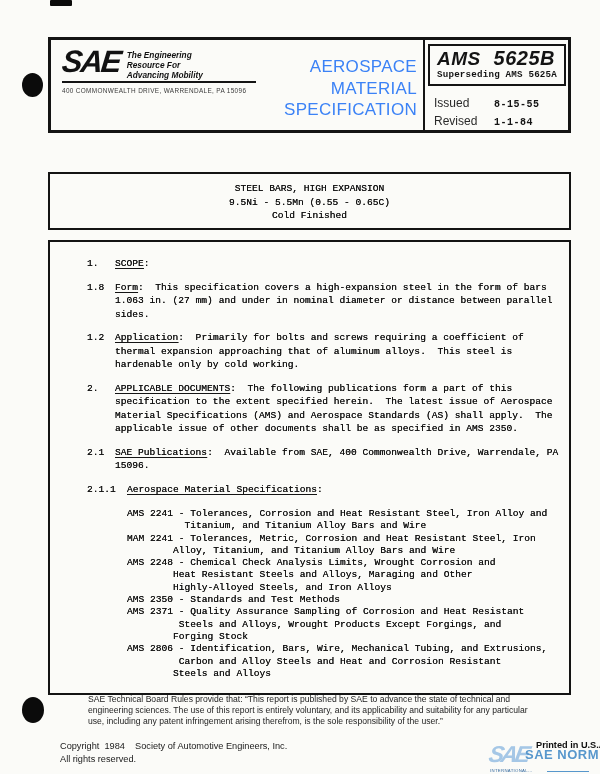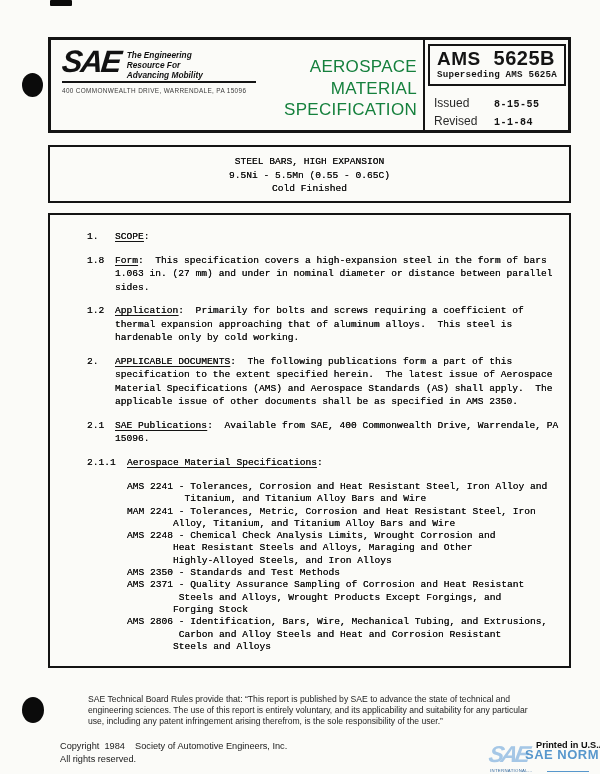--- a/index.html
+++ b/index.html
@@ -18,41 +18,41 @@
               border:3px solid #141414;box-sizing:border-box;background:#fbfbf8;}
   .logo{position:absolute;left:11px;top:5px;width:200px;}
   .logo-row{display:flex;align-items:flex-start;}
   .sae-word{font-style:italic;font-weight:900;font-size:31px;line-height:34px;
             letter-spacing:-2px;transform:skewX(-6deg);color:#121212;}
   .tagline{font-style:italic;font-weight:700;font-size:8.3px;line-height:10px;
            margin-left:7px;margin-top:5px;white-space:pre-line;color:#121212;}
   .logo-rule{border-top:2px solid #141414;width:194px;margin-top:1px;}
   .logo-address{font-size:6.4px;letter-spacing:.35px;margin-top:4px;color:#3a3a3a;white-space:pre;}
   .doc-type{position:absolute;left:220px;top:16px;width:146px;text-align:right;
-            font-size:17px;line-height:21.5px;letter-spacing:.3px;white-space:pre-line;color:#15803d;}
+            font-size:17px;line-height:21.5px;letter-spacing:.3px;white-space:pre-line;color:#3b82f6;}
   .header-divider{position:absolute;left:372px;top:0;height:100%;border-left:2.5px solid #141414;}
   .spec-area{position:absolute;left:375px;right:0;top:0;bottom:0;}
   .spec-top{position:absolute;left:2px;right:2px;top:4px;height:42px;
             border:2.5px solid #141414;box-sizing:border-box;}
   .spec-id-row{display:flex;justify-content:space-between;align-items:center;
-               padding:1px 9px 0 7px;font-weight:700;}
+               padding:1px 9px 0 7px;font-weight:700;font-style:italic;}
   .spec-label{font-size:19px;letter-spacing:.5px;}
   .spec-number{font-size:20px;letter-spacing:.5px;}
   .spec-superseding{font-family:"Liberation Mono","DejaVu Sans Mono",monospace;
                     font-weight:700;font-size:9.2px;text-align:center;margin-top:-1px;
                     letter-spacing:.2px;white-space:pre;}
   .spec-bottom{position:absolute;left:2px;right:2px;top:52px;bottom:4px;padding:4px 8px 0 6px;}
   .date-row{display:flex;align-items:baseline;margin-bottom:4px;}
   .date-label{font-size:12px;color:#2a2a2a;width:60px;}
   .date-value{font-family:"Liberation Mono","DejaVu Sans Mono",monospace;font-size:10px;
               font-weight:700;letter-spacing:.5px;white-space:pre;}
 
   
   .tw{font-family:"Liberation Mono","DejaVu Sans Mono",monospace;font-size:9.6px;
-      color:#141414;text-shadow:0 0 .35px #141414;}
+      color:#141414;text-shadow:0 0 .35px #141414;margin-top:27px;}
   .title-box{position:absolute;left:48px;top:145px;width:523px;height:58px;
              border:2.5px solid #141414;box-sizing:border-box;text-align:center;
              padding-top:8px;line-height:13.5px;white-space:pre-line;}
   .body-box{position:absolute;left:48px;top:213px;width:523px;height:455px;
             border:2.5px solid #141414;box-sizing:border-box;
             padding:15px 8px 0 37px;line-height:13.5px;}
   .para{display:flex;margin-top:10px;}
   .para.first{margin-top:0;}
   .pnum{flex:0 0 28px;white-space:pre;}
   .pnum.wide{flex-basis:40px;}

